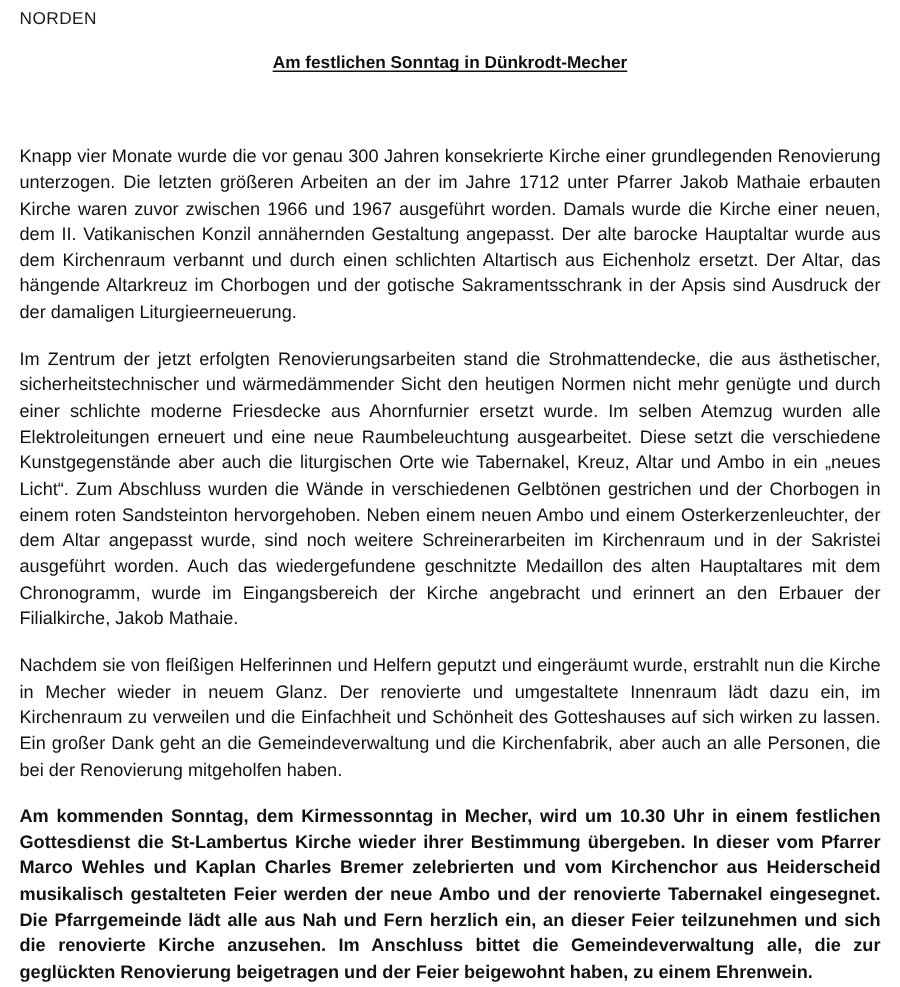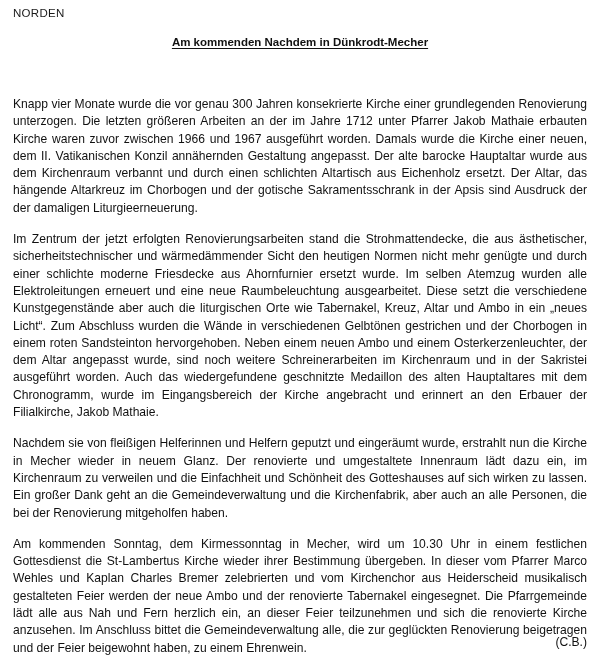--- a/index.html
+++ b/index.html
@@ -75,20 +75,21 @@
     margin: 0 0 14px 0;
     font-size: 12.1px;
     line-height: 17.3px;
     text-align: justify;
     text-justify: inter-word;
     color: #111111;
     hyphens: none;
   }
   .body-text p:last-of-type {
     margin-bottom: 0;
+    font-weight: bold;
   }
 
   .signature {
     position: absolute;
     left: 13px;
     top: 634px;
     width: 574px;
     text-align: right;
     font-size: 12.1px;
     line-height: 17.3px;
@@ -96,26 +97,25 @@
   }
 </style>
 </head>
 <body>
 
 <div class="page">
 
   <div class="kicker">NORDEN</div>
 
   <div class="subtitle">
-    <span>Am kommenden Nachdem in Dünkrodt-Mecher</span>
+    <span>Am festlichen Sonntag in Dünkrodt-Mecher</span>
   </div>
 
 
   <div class="body-text">
     <p>Knapp vier Monate wurde die vor genau 300 Jahren konsekrierte Kirche einer grundlegenden Renovierung unterzogen. Die letzten größeren Arbeiten an der im Jahre 1712 unter Pfarrer Jakob Mathaie erbauten Kirche waren zuvor zwischen 1966 und 1967 ausgeführt worden. Damals wurde die Kirche einer neuen, dem II. Vatikanischen Konzil annähernden Gestaltung angepasst. Der alte barocke Hauptaltar wurde aus dem Kirchenraum verbannt und durch einen schlichten Altartisch aus Eichenholz ersetzt. Der Altar, das hängende Altarkreuz im Chorbogen und der gotische Sakramentsschrank in der Apsis sind Ausdruck der der damaligen Liturgieerneuerung.</p>
     <p>Im Zentrum der jetzt erfolgten Renovierungsarbeiten stand die Strohmattendecke, die aus ästhetischer, sicherheitstechnischer und wärmedämmender Sicht den heutigen Normen nicht mehr genügte und durch einer schlichte moderne Friesdecke aus Ahornfurnier ersetzt wurde. Im selben Atemzug wurden alle Elektroleitungen erneuert und eine neue Raumbeleuchtung ausgearbeitet. Diese setzt die verschiedene Kunstgegenstände aber auch die liturgischen Orte wie Tabernakel, Kreuz, Altar und Ambo in ein „neues Licht“. Zum Abschluss wurden die Wände in verschiedenen Gelbtönen gestrichen und der Chorbogen in einem roten Sandsteinton hervorgehoben. Neben einem neuen Ambo und einem Osterkerzenleuchter, der dem Altar angepasst wurde, sind noch weitere Schreinerarbeiten im Kirchenraum und in der Sakristei ausgeführt worden. Auch das wiedergefundene geschnitzte Medaillon des alten Hauptaltares mit dem Chronogramm, wurde im Eingangsbereich der Kirche angebracht und erinnert an den Erbauer der Filialkirche, Jakob Mathaie.</p>
     <p>Nachdem sie von fleißigen Helferinnen und Helfern geputzt und eingeräumt wurde, erstrahlt nun die Kirche in Mecher wieder in neuem Glanz. Der renovierte und umgestaltete Innenraum lädt dazu ein, im Kirchenraum zu verweilen und die Einfachheit und Schönheit des Gotteshauses auf sich wirken zu lassen. Ein großer Dank geht an die Gemeindeverwaltung und die Kirchenfabrik, aber auch an alle Personen, die bei der Renovierung mitgeholfen haben.</p>
     <p>Am kommenden Sonntag, dem Kirmessonntag in Mecher, wird um 10.30 Uhr in einem festlichen Gottesdienst die St-Lambertus Kirche wieder ihrer Bestimmung übergeben. In dieser vom Pfarrer Marco Wehles und Kaplan Charles Bremer zelebrierten und vom Kirchenchor aus Heiderscheid musikalisch gestalteten Feier werden der neue Ambo und der renovierte Tabernakel eingesegnet. Die Pfarrgemeinde lädt alle aus Nah und Fern herzlich ein, an dieser Feier teilzunehmen und sich die renovierte Kirche anzusehen. Im Anschluss bittet die Gemeindeverwaltung alle, die zur geglückten Renovierung beigetragen und der Feier beigewohnt haben, zu einem Ehrenwein.</p>
   </div>
 
-  <div class="signature">(C.B.)</div>
 
 </div>
 
 </body></html>

